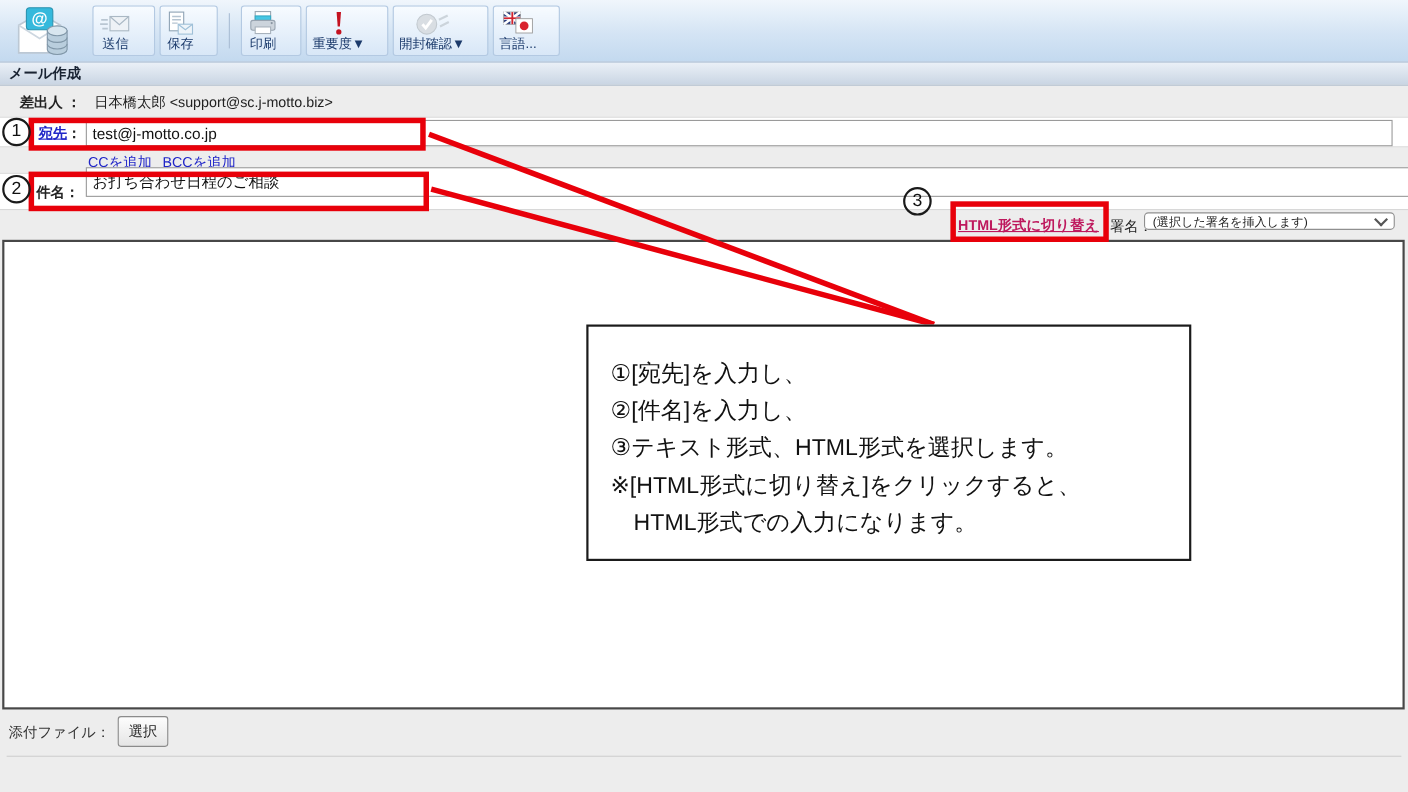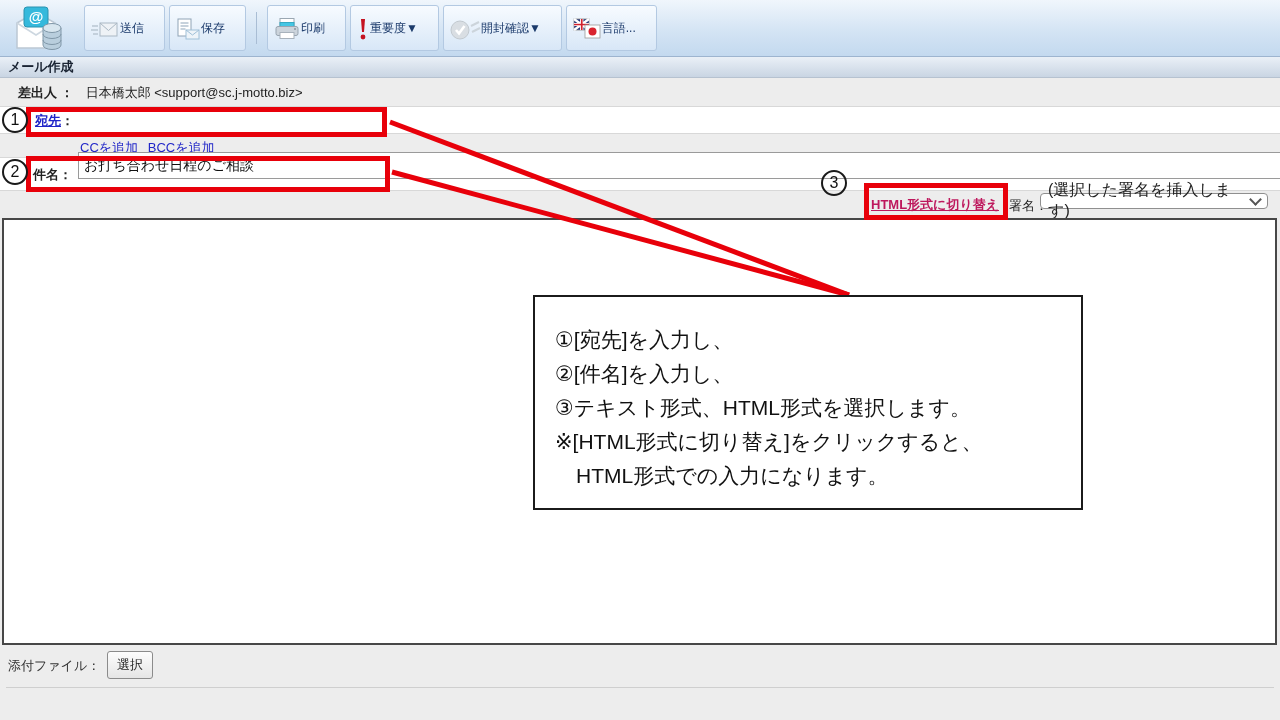--- a/index.html
+++ b/index.html
@@ -11,21 +11,21 @@
   }
   
   .toolbar{
     position:absolute;top:0;left:0;right:0;height:57px;
     background:linear-gradient(#f0f6fc,#d4e4f4 55%,#c3d9ef);
     border-bottom:1px solid #9db4cf;
     display:flex;align-items:center;padding-left:12px;gap:4px;box-sizing:border-box;
   }
   .app-icon{width:54px;height:48px;margin-right:14px;flex:0 0 auto;}
   .tb-btn{
-    display:flex;flex-direction:row;align-items:center;justify-content:flex-end;
+    display:flex;flex-direction:column;align-items:center;justify-content:flex-end;
     min-width:48px;height:46px;padding:2px 20px 3px 5px;box-sizing:border-box;
     background:linear-gradient(#f7fbff,#d8e7f7);
     border:1px solid #b3c9e2;border-radius:3px;
     color:#1b3a6b;font-size:12px;line-height:14px;cursor:pointer;
     font-family:inherit;
   }
   .tb-btn .ico{height:26px;display:flex;align-items:flex-end;justify-content:center;}
   .tb-sep{width:1px;height:32px;background:#a9bdd4;margin:0 6px;flex:0 0 auto;}
   
   .titlebar{
@@ -52,21 +52,21 @@
   .subject-input{left:78px;top:152px;width:1220px;height:27px;}
   .cc-row{position:absolute;left:80px;top:139px;font-size:13px;}
   .cc-row a{color:#2126c8;text-decoration:underline;cursor:pointer;margin-right:6px;}
   .subject-label{position:absolute;left:33px;top:166px;}
   .sig-row-link{position:absolute;left:871px;top:196px;font-size:13px;font-weight:bold;color:#be185d;text-decoration:underline;cursor:pointer;}
   .sig-label{position:absolute;left:1009px;top:197px;font-size:13px;color:#222;}
   .sig-select{
     position:absolute;left:1040px;top:193px;width:228px;height:16px;box-sizing:border-box;
     border:1px solid #8f8f8f;border-radius:4px;background:#fff;
     display:flex;align-items:center;justify-content:space-between;
-    padding:0 7px;font-size:16px;color:#222;cursor:pointer;
+    padding:0 7px;font-size:11px;color:#222;cursor:pointer;
   }
   .chevron{width:7px;height:7px;border-right:2px solid #555;border-bottom:2px solid #555;transform:rotate(45deg);margin-top:-4px;flex:0 0 auto;}
   
   .body-area{
     position:absolute;left:2px;top:218px;width:1275px;height:427px;
     background:#fff;border:2px solid #474747;box-sizing:border-box;
   }
   
   .attach-label{position:absolute;left:8px;top:657px;font-size:13px;color:#333;}
   .attach-btn{
@@ -193,20 +193,21 @@
 
   <div class="row-from">
     <span class="lbl-bold from-label">差出人 ：</span>
     <span class="from-value">日本橋太郎 &lt;support@sc.j-motto.biz&gt;</span>
   </div>
 
   <div class="band band-to"></div>
   <div class="to-label-wrap">
     <a class="field-link">宛先</a><span class="lbl-bold">：</span>
   </div>
+  <input class="txt-input to-input" type="text" value="test@j-motto.co.jp" style="">
 
   <div class="cc-row">
     <a>CCを追加</a>
     <a>BCCを追加</a>
   </div>
 
   <div class="band band-subject"></div>
   <span class="lbl-bold subject-label">件名：</span>
   <input class="txt-input subject-input" type="text" value="お打ち合わせ日程のご相談" style="">
 

